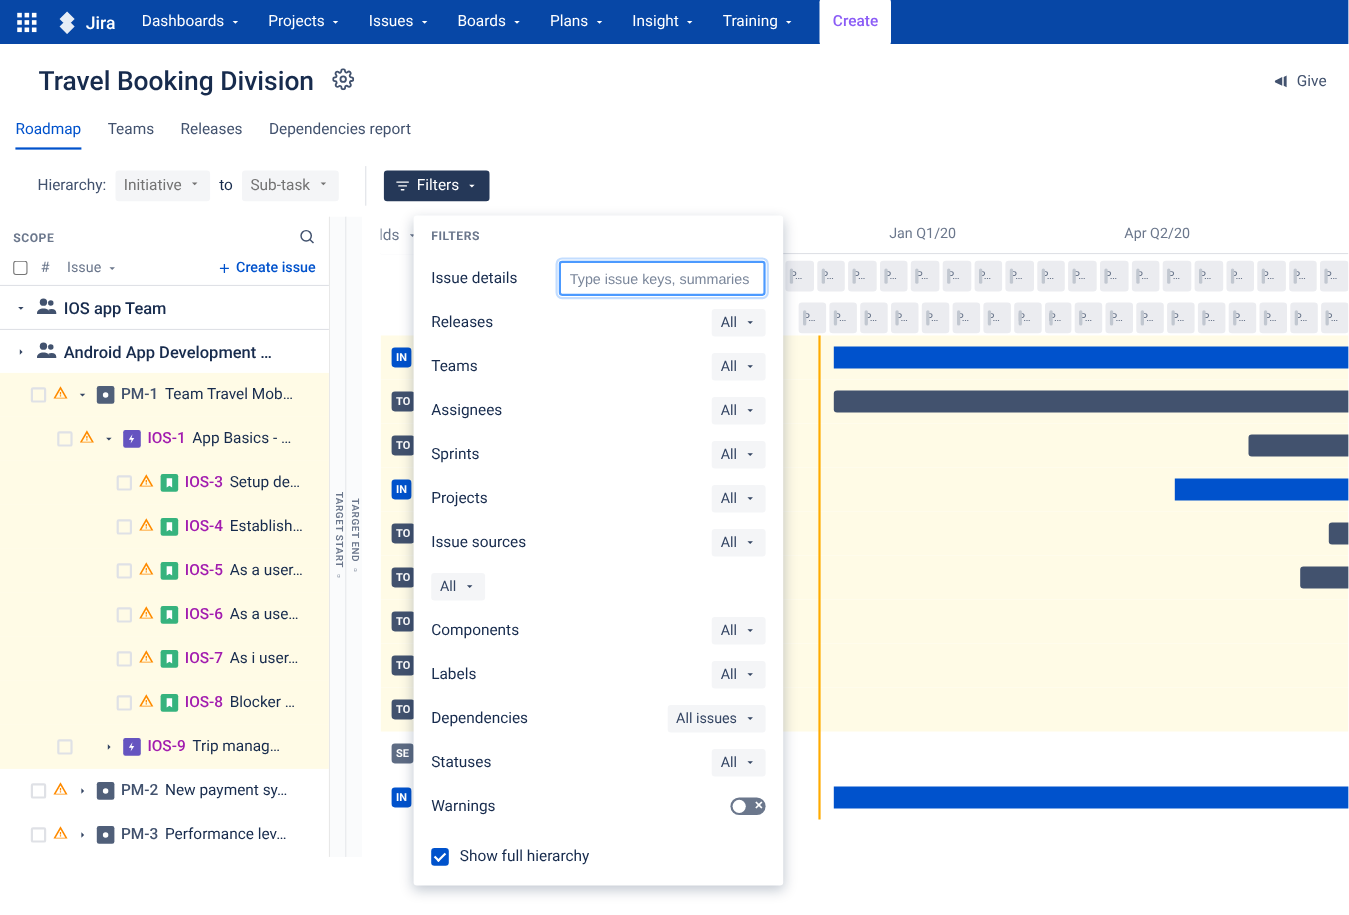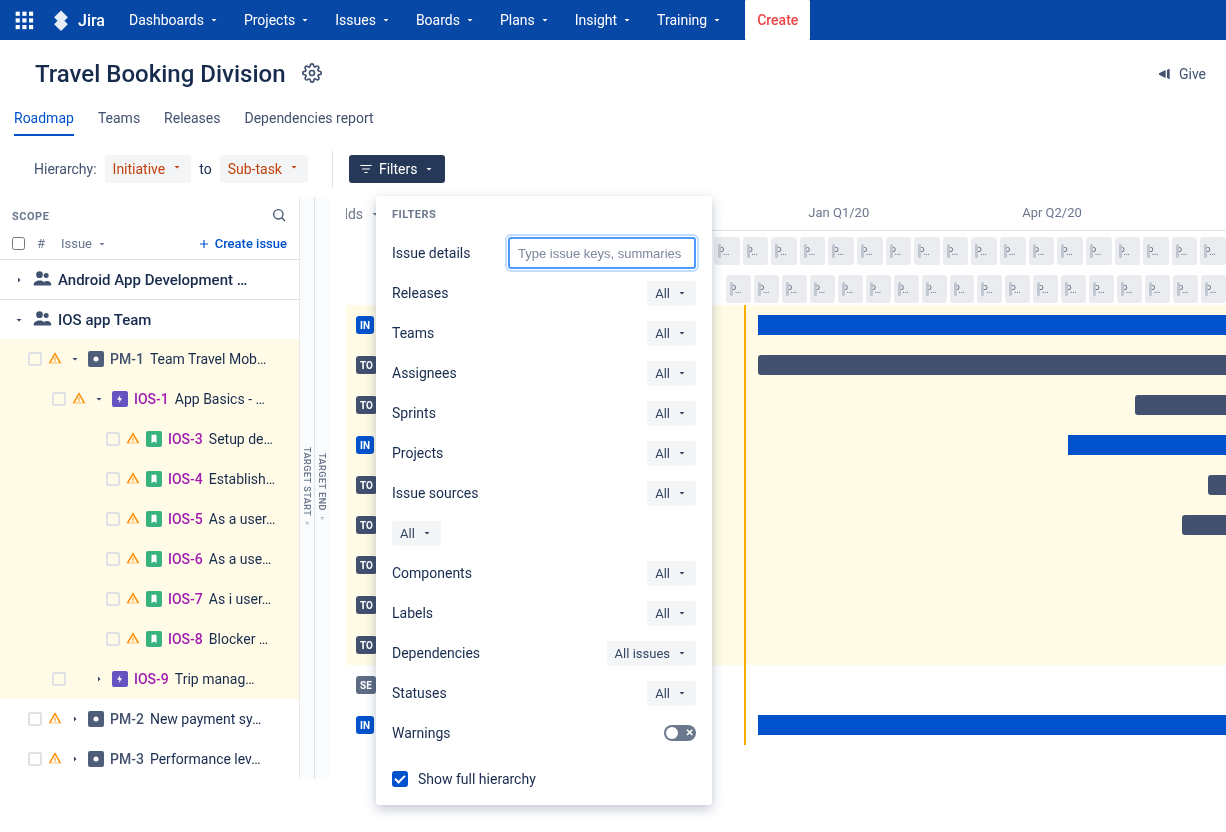--- a/index.html
+++ b/index.html
@@ -6,39 +6,39 @@
 body { font-family: -apple-system, BlinkMacSystemFont, "Segoe UI", Roboto, sans-serif; font-size: 14px; color: #172b4d; background: #fff; overflow: hidden; width: 1226px; height: 832px; position: relative; }
 
 
 .topnav { background: #0747a6; height: 40px; display: flex; align-items: center; padding: 0 8px; gap: 4px; color: #fff; }
 .app-switcher { width: 32px; height: 32px; display: flex; align-items: center; justify-content: center; cursor: pointer; }
 .app-switcher svg { width: 20px; height: 20px; fill: #fff; }
 .jira-logo { display: flex; align-items: center; gap: 6px; padding: 0 10px 0 6px; cursor: pointer; }
 .jira-logo svg { width: 22px; height: 22px; }
 .jira-logo-text { font-size: 16px; font-weight: 500; }
 .nav-item { padding: 0 10px; height: 32px; display: flex; align-items: center; gap: 4px; cursor: pointer; color: #fff; font-size: 14px; }
-.create-btn { background: #fff; color: #ef4444; padding: 4px 12px; height: 42px; border-radius: 3px; font-weight: 500; display: flex; align-items: center; margin-left: 8px; cursor: pointer; }
+.create-btn { background: #fff; color: #8b5cf6; padding: 4px 12px; height: 42px; border-radius: 3px; font-weight: 500; display: flex; align-items: center; margin-left: 8px; cursor: pointer; }
 
 
 .header { padding: 20px 20px 0 20px; display: flex; align-items: center; gap: 16px; }
 .page-title { font-size: 24px; font-weight: 500; color: #172b4d; margin-left: 15px; }
 .gear { color: #42526e; cursor: pointer; }
 .spacer { flex: 1; }
 .feedback { display: flex; align-items: center; gap: 6px; color: #42526e; cursor: pointer; }
 
 
 .tabs { display: flex; gap: 24px; padding: 16px 20px 0 14px; border-bottom: 1px solid transparent; }
 .tab { padding: 6px 0 10px 0; cursor: pointer; color: #42526e; position: relative; }
 .tab.active { color: #0052cc; }
 .tab.active::after { content: ''; position: absolute; left: 0; right: 0; bottom: 0; height: 2px; background: #0052cc; }
 
 
 .toolbar { display: flex; align-items: center; padding: 14px 16px 10px 16px; gap: 8px; margin-left: 18px; }
 .hierarchy-label { color: #42526e; }
-.select-pill { background: #f4f5f7; border-radius: 3px; padding: 6px 8px; display: flex; align-items: flex-start; gap: 6px; cursor: pointer; color: #c2410c; }
+.select-pill { background: #f4f5f7; border-radius: 3px; padding: 6px 8px; display: flex; align-items: flex-start; gap: 6px; cursor: pointer; color: #737373; }
 .divider-v { width: 1px; height: 36px; background: #dfe1e6; margin: 0 8px 0 16px; }
 .filters-btn { background: #253858; color: #fff; border-radius: 3px; padding: 6px 10px; display: flex; align-items: center; gap: 6px; cursor: pointer; position: relative; }
 
 
 .main { display: flex; }
 .left-col { width: 300px; border-right: 1px solid #e8e8e8; }
 .mid-col { width: 46px; display: flex; }
 .mid-col .vheader { writing-mode: vertical-rl; font-size: 9px; font-weight: 600; color: #6b778c; text-align: center; padding: 8px 2px; border-right: 1px solid #dfe1e6; letter-spacing: 0.5px; cursor: pointer; background:#fafbfc; }
 .mid-col .vheader:last-child { border-right: none; }
 .mid-col .mini-icon { font-size: 9px; margin-top: 2px; }
@@ -252,42 +252,42 @@
         <svg width="14" height="14" viewBox="0 0 24 24" fill="currentColor">
             <path d="M11 5h2v14h-2zM5 11h14v2H5z"></path>
           </svg>
         <span>Create issue</span>
       </div>
     </div>
     <div class="tree" id="tree">
         <div class="tree-row group">
     <span class="expander">
             <svg width="12" height="12" viewBox="0 0 24 24" fill="currentColor">
-              <path d="M10 7l5 5-5 5z"></path>
+              <path d="M7 10l5 5 5-5z"></path>
             </svg>
           </span>
     <span class="team-ico"><svg viewBox="0 0 24 24" fill="#42526e">
               <circle cx="9" cy="8" r="4"></circle>
               <circle cx="17" cy="9" r="3"></circle>
               <path d="M2 20c0-3 3-5 7-5s7 2 7 5v1H2v-1zm14 1v-1c0-1.5-.6-2.8-1.6-3.8 1-.5 2.2-.7 3.6-.7 3 0 5 1.5 5 4v1.5h-7z"></path>
             </svg></span>
-    <span>Android App Development …</span>
+    <span>IOS app Team</span>
         </div>
         <div class="tree-row group">
     <span class="expander">
             <svg width="12" height="12" viewBox="0 0 24 24" fill="currentColor">
-              <path d="M7 10l5 5 5-5z"></path>
+              <path d="M10 7l5 5-5 5z"></path>
             </svg>
           </span>
     <span class="team-ico"><svg viewBox="0 0 24 24" fill="#42526e">
               <circle cx="9" cy="8" r="4"></circle>
               <circle cx="17" cy="9" r="3"></circle>
               <path d="M2 20c0-3 3-5 7-5s7 2 7 5v1H2v-1zm14 1v-1c0-1.5-.6-2.8-1.6-3.8 1-.5 2.2-.7 3.6-.7 3 0 5 1.5 5 4v1.5h-7z"></path>
             </svg></span>
-    <span>IOS app Team</span>
+    <span>Android App Development …</span>
         </div>
         <div class="tree-row indent-1 highlight">
           <input type="checkbox" style="">
           <span class="warn-ico"><svg width="14" height="14" viewBox="0 0 24 24" fill="#ff8b00">
               <path d="M12 2L1 21h22L12 2zm0 5l7.5 13h-15L12 7zm-1 4v4h2v-4h-2zm0 5v2h2v-2h-2z"></path>
             </svg></span>
           <span class="expander">
             <svg width="12" height="12" viewBox="0 0 24 24" fill="currentColor">
               <path d="M7 10l5 5 5-5z"></path>
             </svg>

